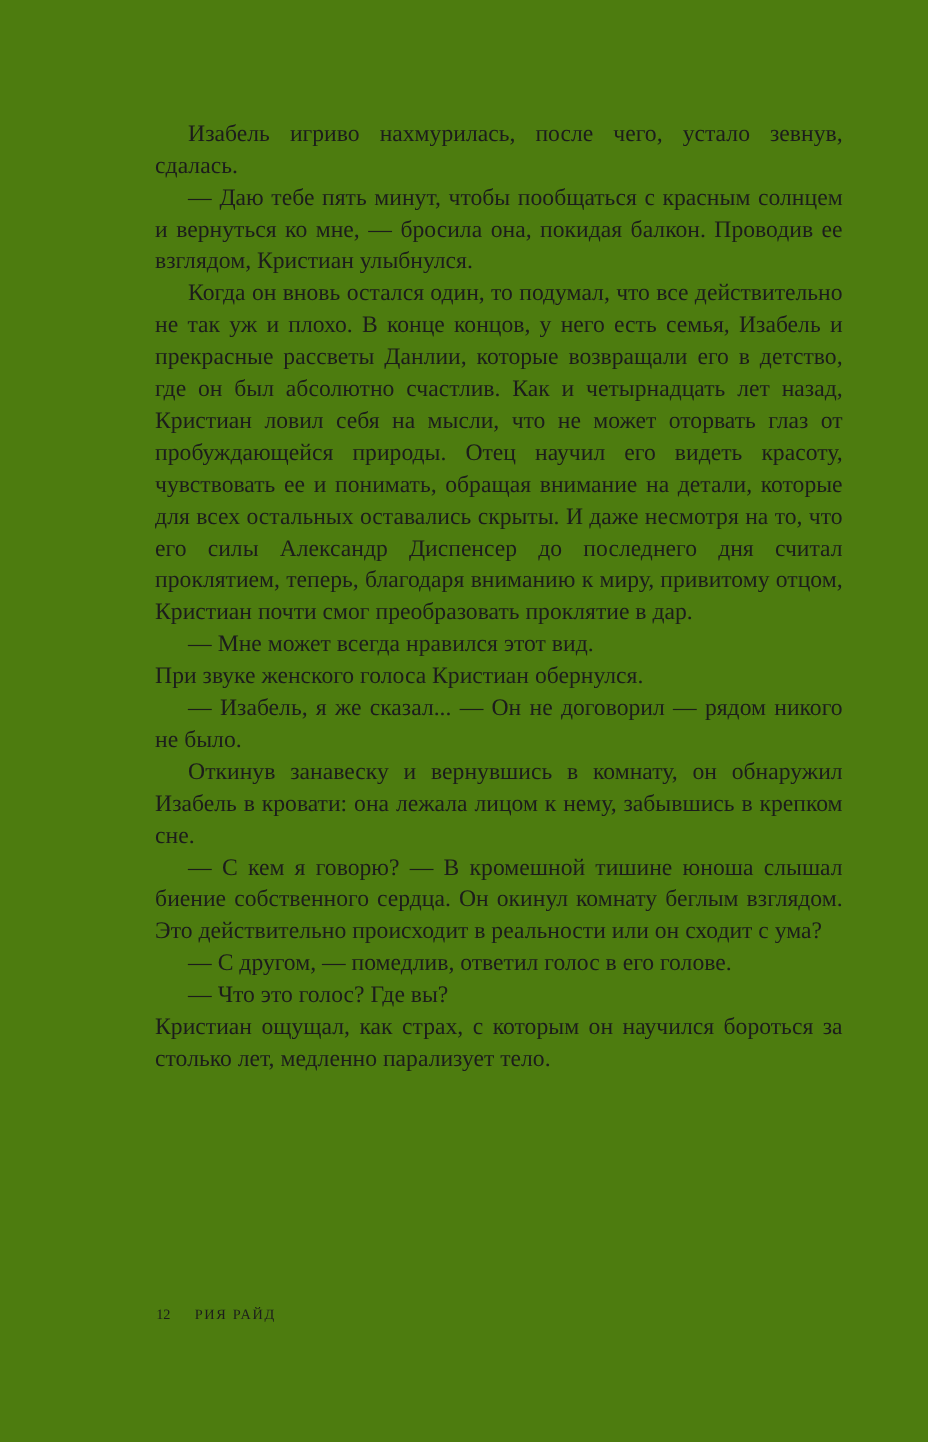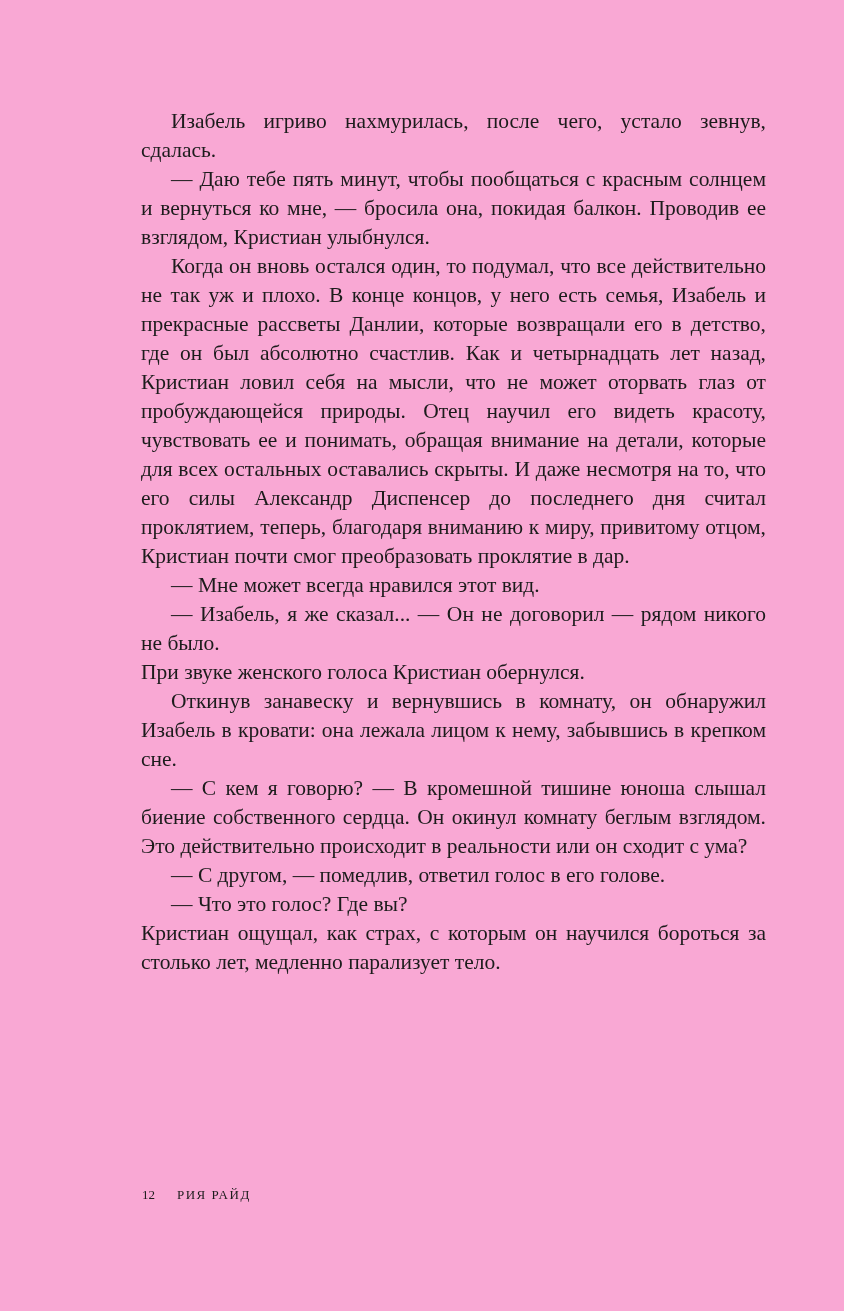--- a/index.html
+++ b/index.html
@@ -4,21 +4,21 @@
 <style>
   html, body {
     margin: 0;
     padding: 0;
     background: #ffffff;
   }
   .page {
     position: relative;
     width: 844px;
     height: 1311px;
-    background: #f9a8d4;
+    background: #4d7c0f;
     overflow: hidden;
     font-family: "Liberation Serif", "DejaVu Serif", serif;
     color: #1c1c1c;
   }
   .text-block {
     position: absolute;
     left: 141px;
     top: 107px;
     width: 625px;
     font-size: 21.5px;
@@ -56,22 +56,22 @@
 </head>
 <body>
 
 <div class="page">
 
   <div class="text-block">
     <p class="para">Изабель игриво нахмурилась, после чего, устало зевнув, сдалась.</p>
     <p class="para">— Даю тебе пять минут, чтобы пообщаться с красным солнцем и вернуться ко мне, — бросила она, покидая балкон. Проводив ее взглядом, Кристиан улыбнулся.</p>
     <p class="para">Когда он вновь остался один, то подумал, что все действительно не так уж и плохо. В конце концов, у него есть семья, Изабель и прекрасные рассветы Данлии, которые возвращали его в детство, где он был абсолютно счастлив. Как и четырнадцать лет назад, Кристиан ловил себя на мысли, что не может оторвать глаз от пробуждающейся природы. Отец научил его видеть красоту, чувствовать ее и понимать, обращая внимание на детали, которые для всех остальных оставались скрыты. И даже несмотря на то, что его силы Александр Диспенсер до последнего дня считал проклятием, теперь, благодаря вниманию к миру, привитому отцом, Кристиан почти смог преобразовать проклятие в дар.</p>
     <p class="para">— Мне может всегда нравился этот вид.</p>
+    <p class="para noindent">При звуке женского голоса Кристиан обернулся.</p>
     <p class="para">— Изабель, я же сказал... — Он не договорил — рядом никого не было.</p>
-    <p class="para noindent">При звуке женского голоса Кристиан обернулся.</p>
     <p class="para">Откинув занавеску и вернувшись в комнату, он обнаружил Изабель в кровати: она лежала лицом к нему, забывшись в крепком сне.</p>
     <p class="para">— С кем я говорю? — В кромешной тишине юноша слышал биение собственного сердца. Он окинул комнату беглым взглядом. Это действительно происходит в реальности или он сходит с ума?</p>
     <p class="para">— С другом, — помедлив, ответил голос в его голове.</p>
     <p class="para">— Что это голос? Где вы?</p>
     <p class="para noindent">Кристиан ощущал, как страх, с которым он научился бороться за столько лет, медленно парализует тело.</p>
   </div>
 
   <div class="footer">
     <span class="page-number">12</span><span class="author-name">РИЯ РАЙД</span>
   </div>

